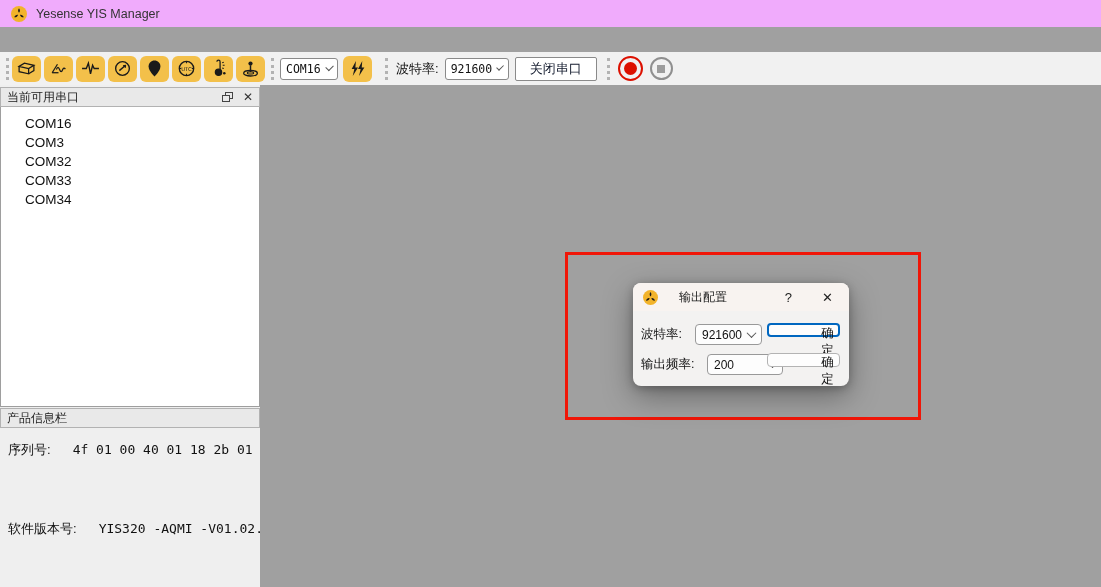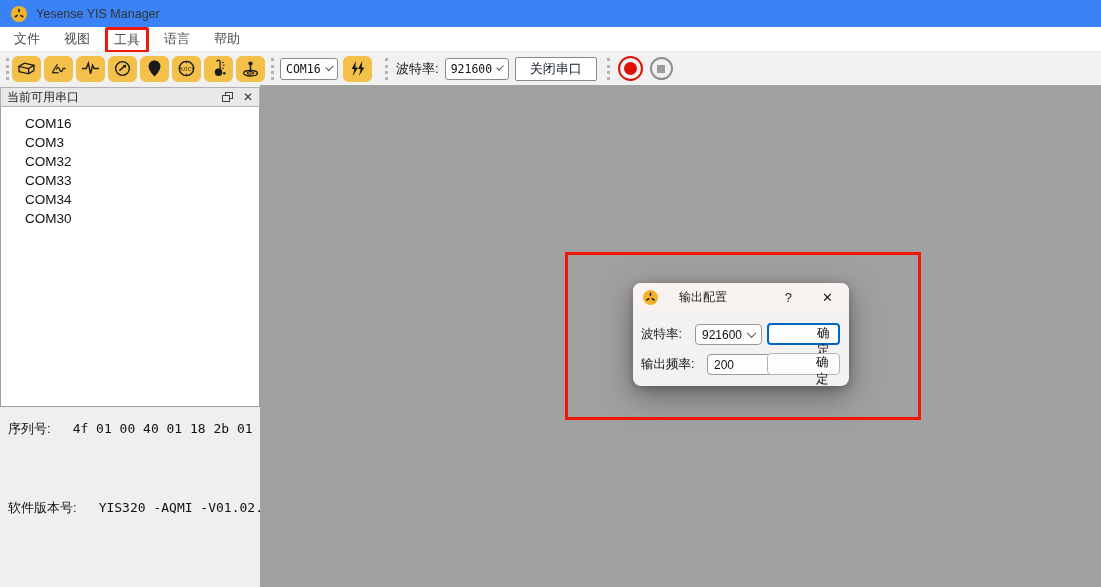--- a/index.html
+++ b/index.html
@@ -1,20 +1,20 @@
 <!DOCTYPE html>
 <html><head>
 <meta charset="utf-8">
 <style>
   * { margin:0; padding:0; box-sizing:border-box; }
   body { font-family:"Liberation Sans","DejaVu Sans",sans-serif; }
   .window { position:relative; width:1101px; height:587px; background:#a0a0a0; overflow:hidden; }
 
   
-  .titlebar { position:absolute; left:0; top:0; width:1101px; height:27px; background:#3b82f6;
+  .titlebar { position:absolute; left:0; top:0; width:1101px; height:27px; background:#f0abfc;
               display:flex; align-items:center; padding-left:11px; }
   .titlebar .logo { width:16px; height:16px; flex:0 0 16px; }
   .titlebar .title { margin-left:9px; font-size:12.5px; color:#333; }
 
   
   .menubar { position:absolute; left:0; top:27px; width:1101px; height:25px; background:#ffffff;
              border-bottom:1px solid #ececec; display:flex; align-items:center; padding-left:2px;
              font-size:13px; color:#4d4d4d; }
   .menu-item { padding:3px 9px; margin:0 3px; cursor:default; }
   .menu-item.highlighted { border:3px solid #f01608; border-radius:2px; padding:1px 6px; margin:2px 3px 0 3px; color:#4d4d4d; }
@@ -70,49 +70,42 @@
   .dlg-titlebar { height:28px; background:#f8f3f0; border-radius:8px 8px 0 0;
                   display:flex; align-items:center; padding:0 10px; }
   .dlg-titlebar .logo { width:15px; height:15px; flex:0 0 15px; }
   .dlg-title { margin-left:21px; font-size:12px; color:#1a1a1a; }
   .dlg-help { margin-left:auto; font-size:13px; color:#222; cursor:pointer; padding:0 4px; }
   .dlg-close { margin-left:22px; margin-right:2px; font-size:13px; color:#222; cursor:pointer; padding:0 4px; }
   .dlg-label { position:absolute; left:8px; height:21px; line-height:21px; font-size:12.5px; color:#111; }
   .dlg-combo { position:absolute; height:21px; border:1px solid #999; border-radius:4px; background:#fdfdfd;
                display:flex; align-items:center; justify-content:space-between; padding:0 6px;
                font-size:12px; color:#111; cursor:pointer; }
-  .dlg-btn { position:absolute; height:22px; background:#fdfdfd; border-radius:4px; font-size:12.5px;
-             color:#111; cursor:pointer; text-align:left;padding-left:48px; }
+  .dlg-btn { position:absolute; height:14px; background:#fdfdfd; border-radius:4px; font-size:12.5px;
+             color:#111; cursor:pointer; text-align:center;padding-left:48px; }
   .dlg-btn.primary { border:2px solid #0067c0; }
   .dlg-btn.normal { border:1px solid #b3b3b3; }
 </style>
 </head>
 <body>
 
 <div class="window">
 
   <div class="titlebar">
     <svg class="logo" viewBox="0 0 16 16">
       <circle cx="8" cy="8" r="8" fill="#f2b32a"></circle>
       <g fill="#1a1a1a">
         <path d="M8 2.2 C9.3 3.8 9.2 5.6 8 6.8 C6.8 5.6 6.7 3.8 8 2.2 Z"></path>
         <path transform="rotate(125 8 8)" d="M8 2.2 C9.3 3.8 9.2 5.6 8 6.8 C6.8 5.6 6.7 3.8 8 2.2 Z"></path>
         <path transform="rotate(-125 8 8)" d="M8 2.2 C9.3 3.8 9.2 5.6 8 6.8 C6.8 5.6 6.7 3.8 8 2.2 Z"></path>
       </g>
     </svg>
     <span class="title">Yesense YIS Manager</span>
   </div>
 
-  <div class="menubar">
-    <span class="menu-item">文件</span>
-    <span class="menu-item">视图</span>
-    <span class="menu-item highlighted">工具</span>
-    <span class="menu-item">语言</span>
-    <span class="menu-item">帮助</span>
-  </div>
 
   <div class="toolbar">
     <div class="handle"></div>
 
     <button class="tbtn">
       <svg viewBox="0 0 18 18" fill="none" stroke="#1a1a1a" stroke-width="1.2">
         <path d="M2 7 L7 4 L16 6 L11 9 Z"></path>
         <path d="M2 7 L2 12 L11 14 L11 9"></path>
         <path d="M16 6 L16 11 L11 14"></path>
       </svg>
@@ -204,21 +197,23 @@
         </svg>
       </span>
       <span class="hd-ico hd-close">✕</span>
     </div>
     <div class="port-list">
       <div class="port-item">COM16</div>
       <div class="port-item">COM3</div>
       <div class="port-item">COM32</div>
       <div class="port-item">COM33</div>
       <div class="port-item">COM34</div>
-      <div class="port-item">COM30</div>
+    </div>
+    <div class="dock-header info-header">
+      <span class="hd-title">产品信息栏</span>
     </div>
     <div class="info-body">
       <div class="info-row">
         <span>序列号:</span><span class="val">4f 01 00 40 01 18 2b 01</span>
       </div>
       <div class="info-row version">
         <span>软件版本号:</span><span class="val">YIS320 -AQMI -V01.02.03;</span>
       </div>
     </div>
   </div>

